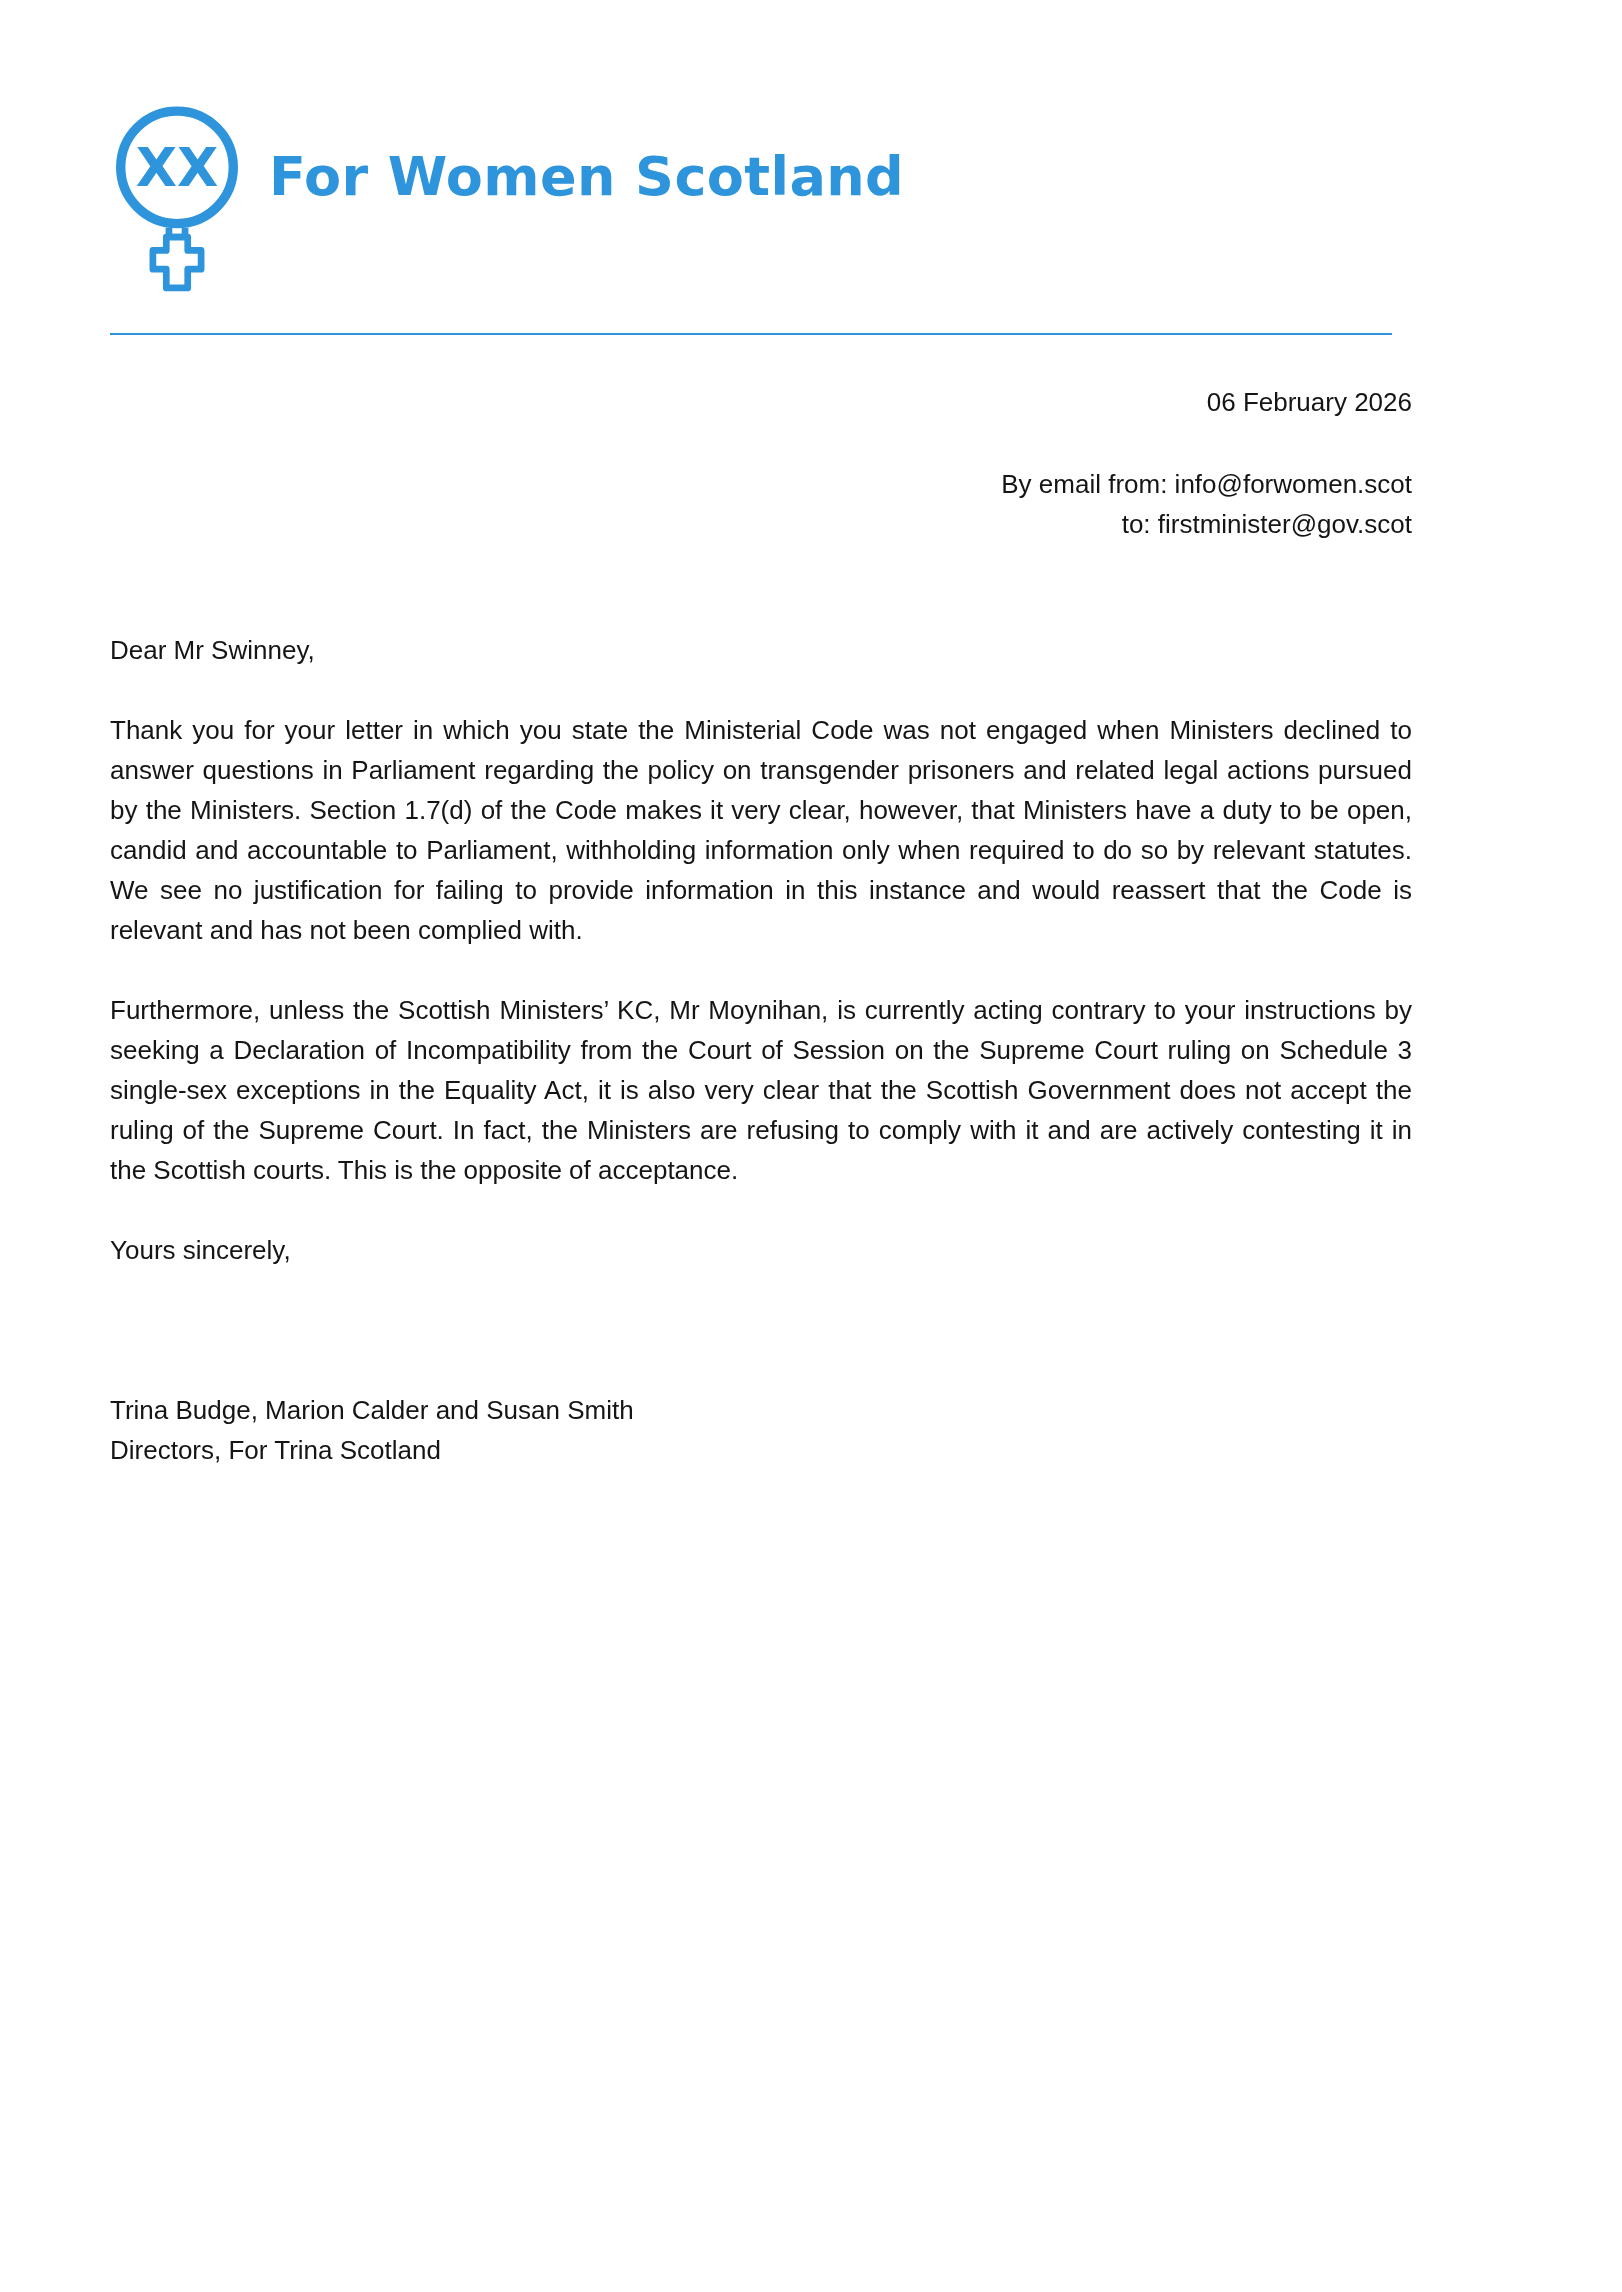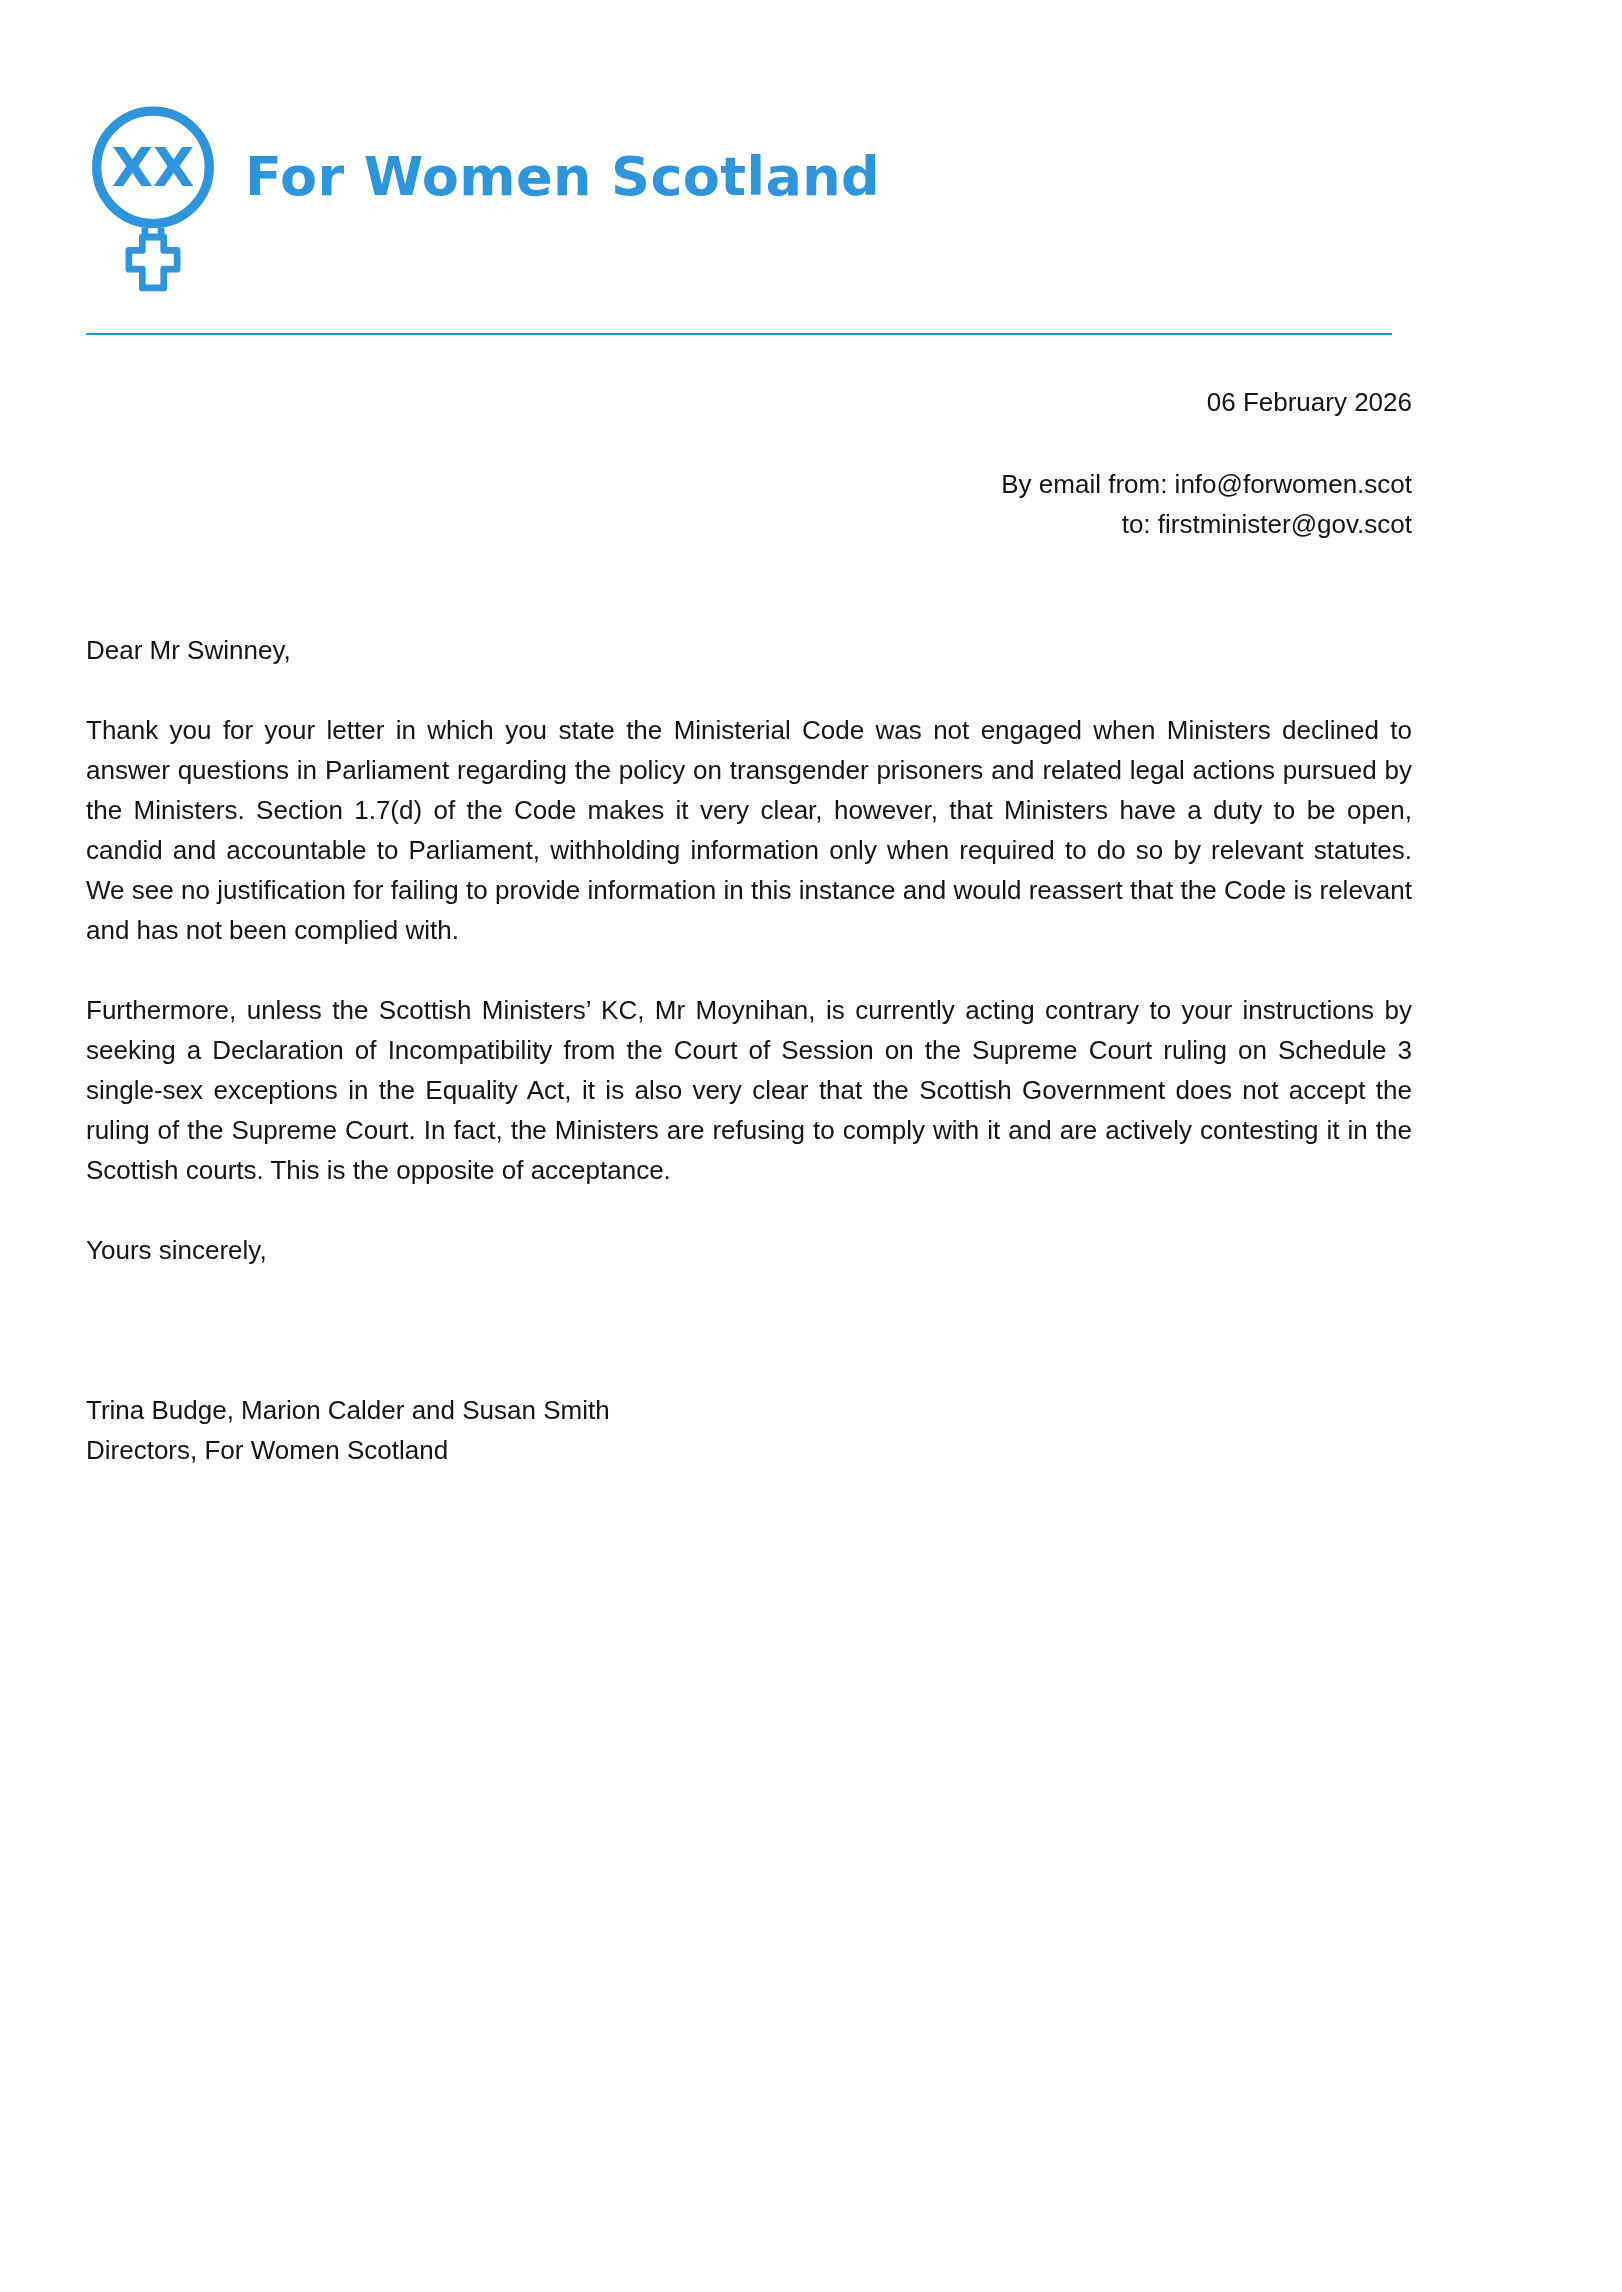--- a/index.html
+++ b/index.html
@@ -6,21 +6,21 @@
     margin: 0;
     padding: 0;
     background: #ffffff;
   }
   .page {
     position: relative;
     width: 1593px;
     height: 2293px;
     background: #ffffff;
     box-sizing: border-box;
-    padding: 100px 181px 0 86px;
+    padding: 100px 181px 0 110px;
     font-family: "Liberation Sans", sans-serif;
     color: #151515;
     overflow: hidden;
   }
   
   .logo-row {
     display: flex;
     align-items: flex-start;
   }
   .logo-mark {
@@ -107,18 +107,18 @@
   </div>
 
   <div class="letter-body">
     <p>Dear Mr Swinney,</p>
     <p class="justified">Thank you for your letter in which you state the Ministerial Code was not engaged when Ministers declined to answer questions in Parliament regarding the policy on transgender prisoners and related legal actions pursued by the Ministers. Section 1.7(d) of the Code makes it very clear, however, that Ministers have a duty to be open, candid and accountable to Parliament, withholding information only when required to do so by relevant statutes. We see no justification for failing to provide information in this instance and would reassert that the Code is relevant and has not been complied with.</p>
     <p class="justified">Furthermore, unless the Scottish Ministers’ KC, Mr Moynihan, is currently acting contrary to your instructions by seeking a Declaration of Incompatibility from the Court of Session on the Supreme Court ruling on Schedule 3 single-sex exceptions in the Equality Act, it is also very clear that the Scottish Government does not accept the ruling of the Supreme Court. In fact, the Ministers are refusing to comply with it and are actively contesting it in the Scottish courts. This is the opposite of acceptance.</p>
     <p class="closing">Yours sincerely,</p>
 
     <div class="signature-block">
       <div>Trina Budge, Marion Calder and Susan Smith</div>
-      <div>Directors, For Women Scotland</div>
+      <div>Directors, For Trina Scotland</div>
     </div>
   </div>
 
 </div>
 
 
 </body></html>

